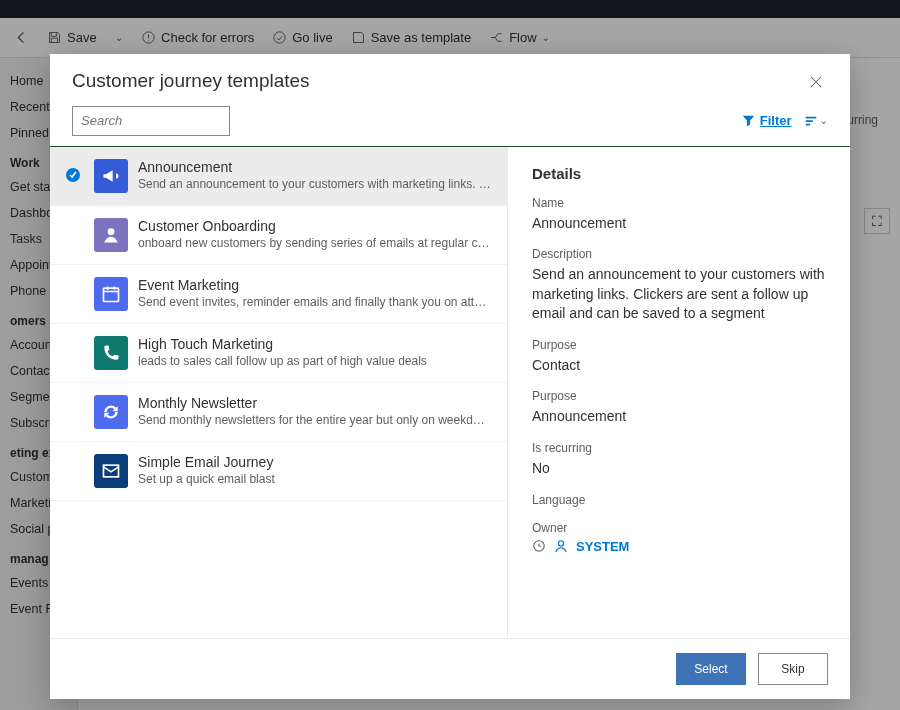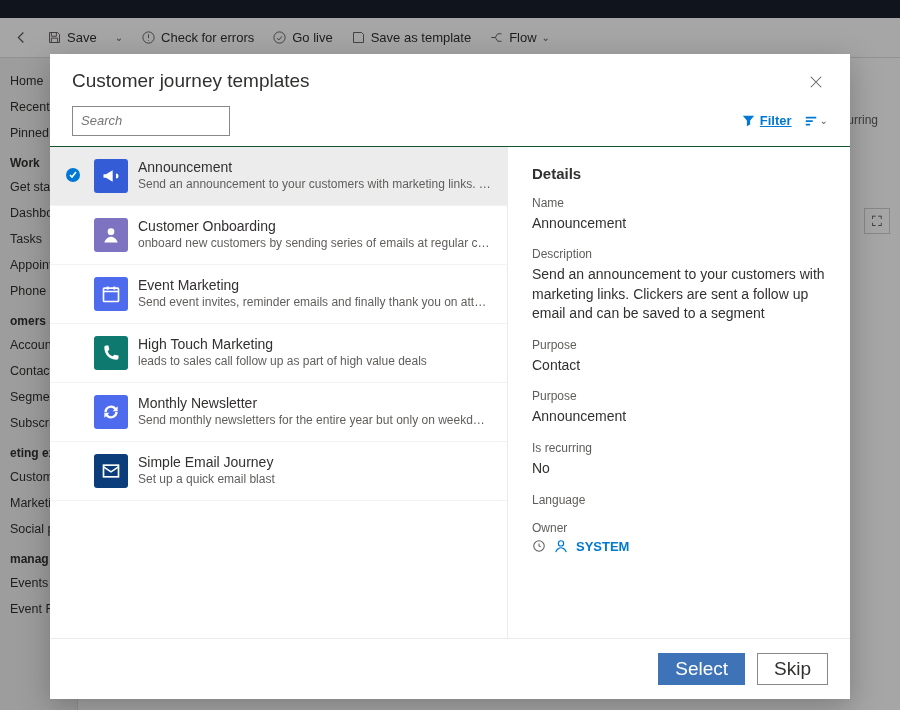--- a/index.html
+++ b/index.html
@@ -54,21 +54,21 @@
   .details-pane { flex: 1; padding: 18px 24px; font-size: 13px; color: #323130; overflow-y:auto; }
   .details-pane h3 { font-size: 15px; font-weight: 600; margin-bottom: 14px; }
   .detail-field { margin-bottom: 14px; }
   .detail-label { font-size: 12px; color: #605e5c; margin-bottom: 4px; }
   .detail-value { font-size: 14px; color: #323130; line-height: 1.4; }
   .owner-row { display: flex; align-items: center; gap: 8px; }
   .owner-row svg { width: 14px; height: 14px; }
   .owner-link { color: #0078d4; font-weight: 600; cursor: pointer; }
 
   .modal-footer { padding: 14px 22px; display: flex; justify-content: flex-end; gap: 12px; border-top: 1px solid #edebe9; }
-  .btn { min-width: 70px; height: 32px; font-size: 19px; cursor: pointer; border: 1px solid #8a8886; background: #fff; color: #323130; padding: 0 16px; }
+  .btn { min-width: 70px; height: 32px; font-size: 12px; cursor: pointer; border: 1px solid #8a8886; background: #fff; color: #323130; padding: 0 16px; }
   .btn-primary { background: #3e73b7; color: #fff; border-color: #3e73b7; }
 </style>
 </head>
 <body>
 
 <div class="bg-app">
   <div class="bg-titlebar"></div>
   <div class="bg-cmdbar">
     <div class="cmd-item">
       <svg viewBox="0 0 24 24">

